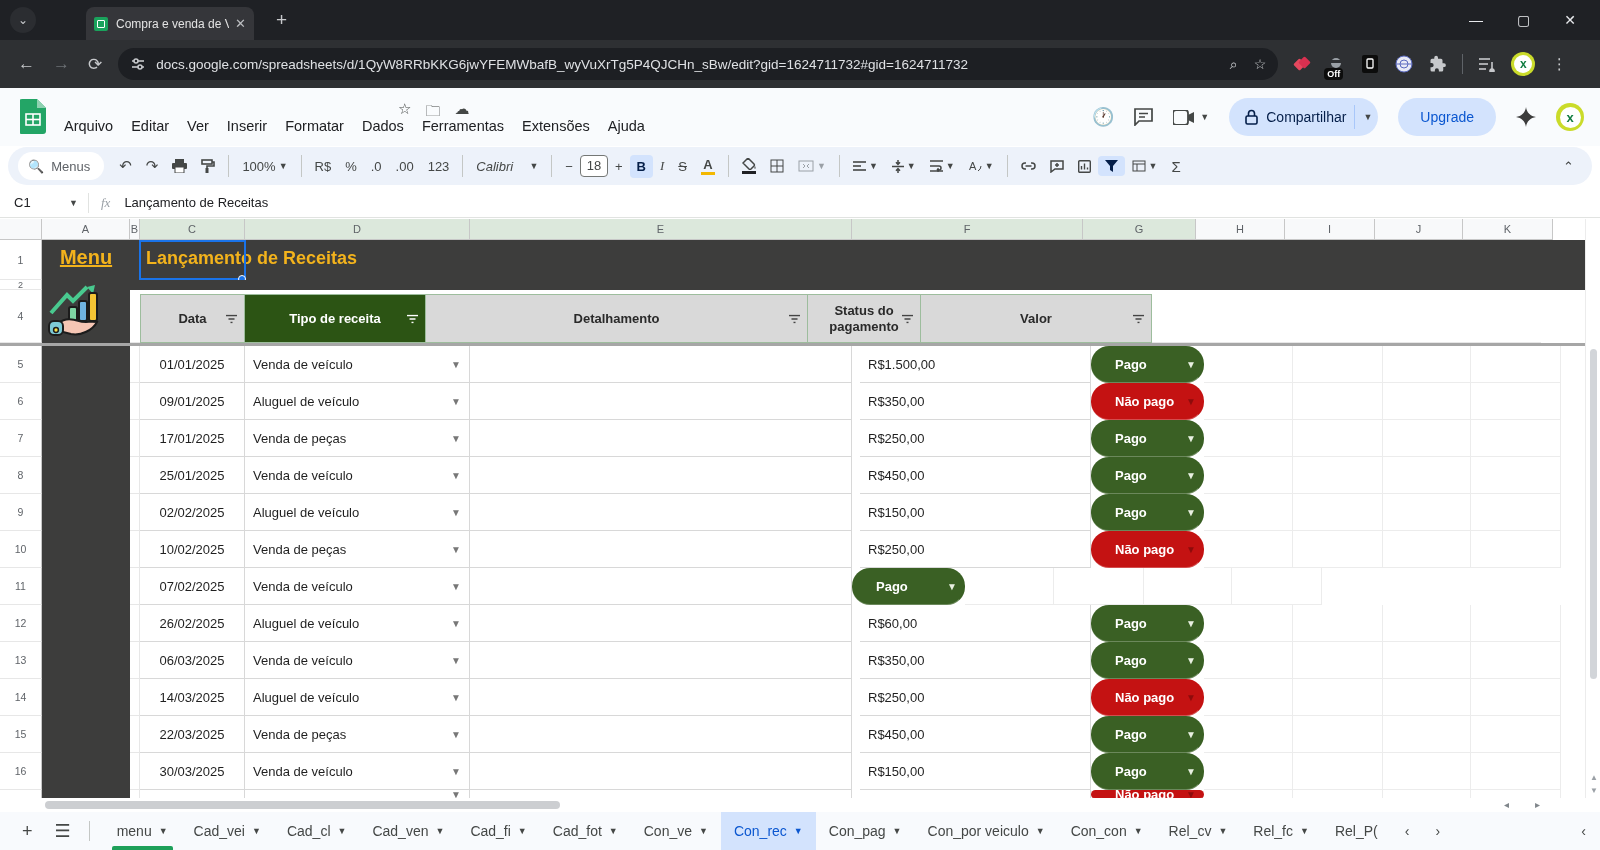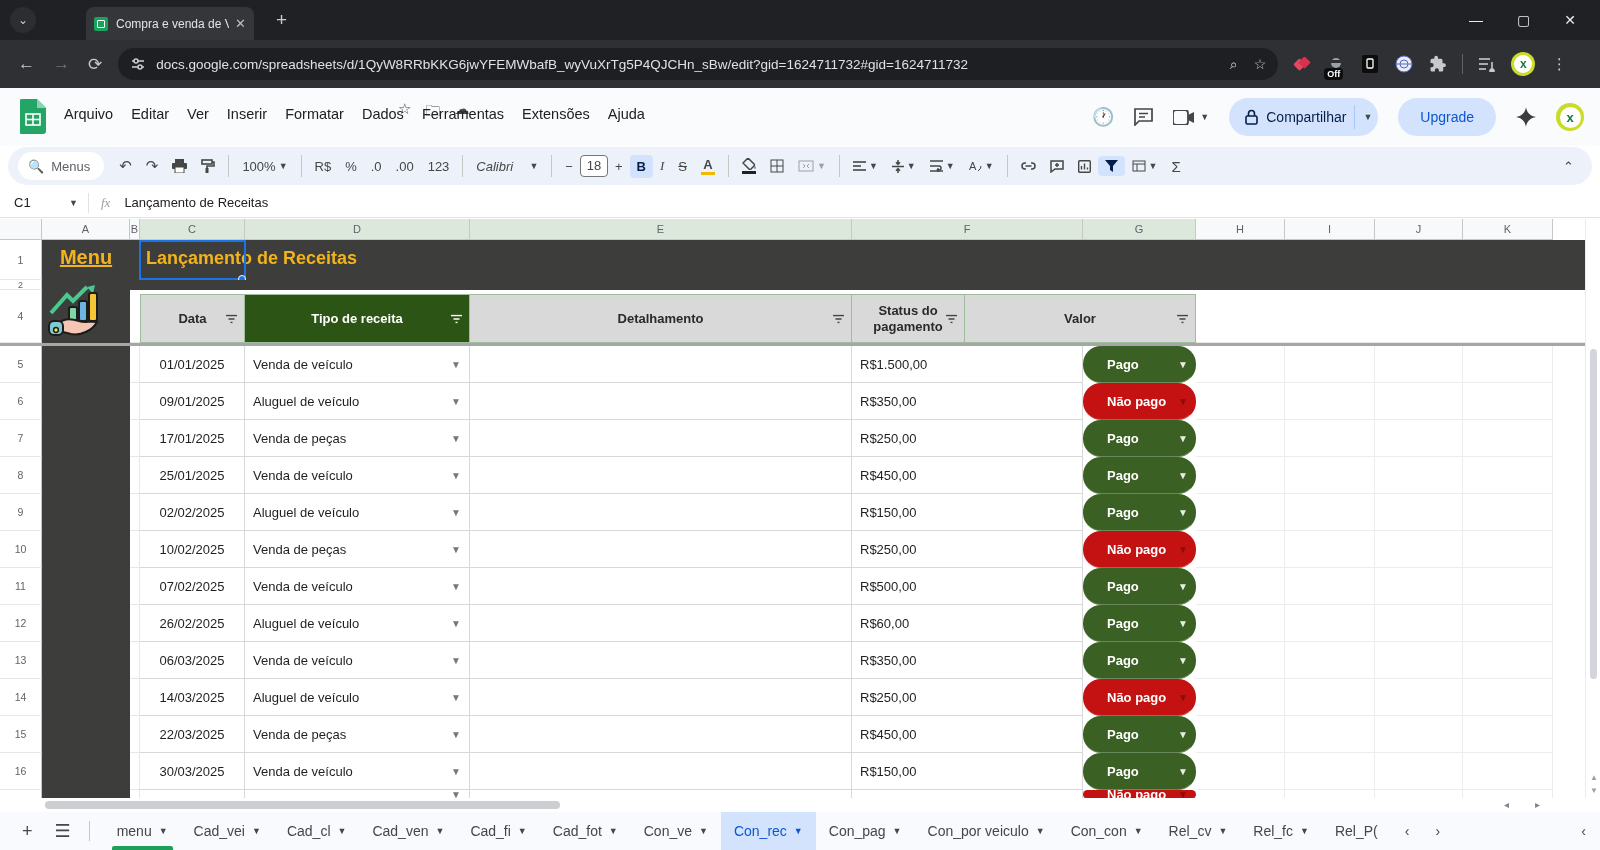--- a/index.html
+++ b/index.html
@@ -27,21 +27,21 @@
   .ext { width:20px; height:20px; display:flex; align-items:center; justify-content:center; position:relative; }
   .ext .badge { position:absolute; bottom:-6px; left:-2px; background:#0c0c0c; color:#fff; font-size:9px; font-weight:bold; padding:1px 3px; border-radius:4px; }
   .avatarb { width:24px; height:24px; border-radius:50%; background:#cadb2a; display:flex; align-items:center; justify-content:center; }
   .avatarb .core { width:18px; height:18px; border-radius:50%; background:#fff; color:#107c41; font-size:12px; line-height:18px; text-align:center; font-weight:bold; }
 
   
   #sheader { position:absolute; top:88px; left:0; width:1600px; height:58px; background:#f9fbfd; }
   #slogo { position:absolute; left:20px; top:11px; }
   #doctitle { position:absolute; left:57px; top:10px; font-size:18px; color:#1f1f1f; }
   .title-ics { position:absolute; top:12px; display:flex; gap:14px; color:#444746; font-size:15px; }
-  #smenus { position:absolute; left:55px; top:16px; display:flex; }
+  #smenus { position:absolute; left:55px; top:28px; display:flex; }
   #smenus .mi { font-size:14.5px; color:#202124; padding:2px 9px; border-radius:8px; }
   #hdr-right { position:absolute; right:16px; top:10px; display:flex; align-items:center; gap:20px; }
   .hic { color:#444746; font-size:18px; }
   .pill { height:38px; border-radius:19px; background:#d3e3fd; color:#041e49; display:flex; align-items:center; font-size:14px; font-weight:500; }
   #sharepill { padding:0 6px 0 16px; }
   #sharepill .sep { width:1px; height:24px; background:#a8c7fa; margin:0 8px; }
   #upgradepill { padding:0 22px; color:#0b57d0; }
   .avatars { width:28px; height:28px; border-radius:50%; background:#cadb2a; display:flex; align-items:center; justify-content:center; }
   .avatars .core { width:21px; height:21px; border-radius:50%; background:#fff; color:#107c41; font-size:13px; line-height:21px; text-align:center; font-weight:bold; }
 
@@ -90,21 +90,21 @@
   #row4 .hdrcell { margin-top:4px; height:49px; border:1px solid #9dbd9d; border-left:none; background:#d9d9d9; color:#2a2a2a; font-weight:bold; font-size:13px; display:flex; align-items:center; justify-content:center; position:relative; flex:none; }
   #row4 .hdrcell.first { border-left:1px solid #9dbd9d; }
   #row4 .hdrcell.green { background:#2c5414; color:#fff; }
   #row4 .white { background:#fff; flex:none; margin-top:4px; height:49px; }
   .fico { position:absolute; right:7px; top:50%; transform:translateY(-50%); }
   #frozen { height:3px; background:#a6a6a6; }
   .drow { height:37px; }
   .dateC { justify-content:center; }
   .typeD { padding-left:8px; }
   .typeD .dd { position:absolute; right:8px; color:#777; font-size:10px; }
-  .valF { padding-left:8px; }
+  .valF { padding-left:8px;margin-left:8px; }
   .statG { font-weight:bold; color:#fff; padding-left:24px; border-bottom:1px solid rgba(255,255,255,.25);border-radius:18px; }
   .statG .dd { position:absolute; right:7px; font-size:10px; }
   #prow { height:9px; overflow:hidden; }
   #handicon { position:absolute; left:45px; top:60px; }
   #vscroll { position:absolute; top:219px; right:0; width:15px; height:579px; background:#fff; border-left:1px solid #ececec; }
   #vthumb { position:absolute; top:130px; left:4px; width:7px; height:330px; background:#d2d5d9; border-radius:4px; }
   .varr { position:absolute; left:4px; color:#9aa0a6; font-size:8px; }
 
   
   #hscroll { position:absolute; top:798px; left:0; width:1600px; height:14px; background:#fff; }
@@ -458,21 +458,21 @@
   <div class="hdrcell first" style="width:105px;">
         <span>Data</span>
         <svg class="fico" width="11" height="9" viewBox="0 0 11 9">
           <g stroke="#444" stroke-width="1.4">
             <line x1="0" y1="1" x2="11" y2="1"></line>
             <line x1="2.5" y1="4.5" x2="8.5" y2="4.5"></line>
             <line x1="4.5" y1="8" x2="6.5" y2="8"></line>
           </g>
         </svg>
       </div>
-  <div class="hdrcell green" style="width:225px;">
+  <div class="hdrcell green" style="width:181px;">
         <span>Tipo de receita</span>
         <svg class="fico" width="11" height="9" viewBox="0 0 11 9">
           <g stroke="#fff" stroke-width="1.4">
             <line x1="0" y1="1" x2="11" y2="1"></line>
             <line x1="2.5" y1="4.5" x2="8.5" y2="4.5"></line>
             <line x1="4.5" y1="8" x2="6.5" y2="8"></line>
           </g>
         </svg>
       </div>
   <div class="hdrcell" style="width:382px;">
@@ -599,21 +599,20 @@
     <div class="pcell" style="width:90px;"></div>
     <div class="filler"></div>
       </div>
       <div class="grow drow">
         <div class="gut">11</div>
     <div class="dark cellA"></div>
     <div class="cellB"></div>
     <div class="tcell dateC" style="width:105px;">07/02/2025</div>
     <div class="tcell typeD" style="width:225px;">Venda de veículo<span class="dd">▼</span></div>
     <div class="tcell" style="width:382px;"></div>
-    <div class="tcell valF" style="width:231px;">R$500,00</div>
     <div class="tcell statG" style="width:113px;background:#3a6024;border-right-color:#3a6024;">Pago<span class="dd" style="color:#e9f0e2;">▼</span></div>
     <div class="pcell" style="width:89px;"></div>
     <div class="pcell" style="width:90px;"></div>
     <div class="pcell" style="width:88px;"></div>
     <div class="pcell" style="width:90px;"></div>
     <div class="filler"></div>
       </div>
       <div class="grow drow">
         <div class="gut">12</div>
     <div class="dark cellA"></div>

